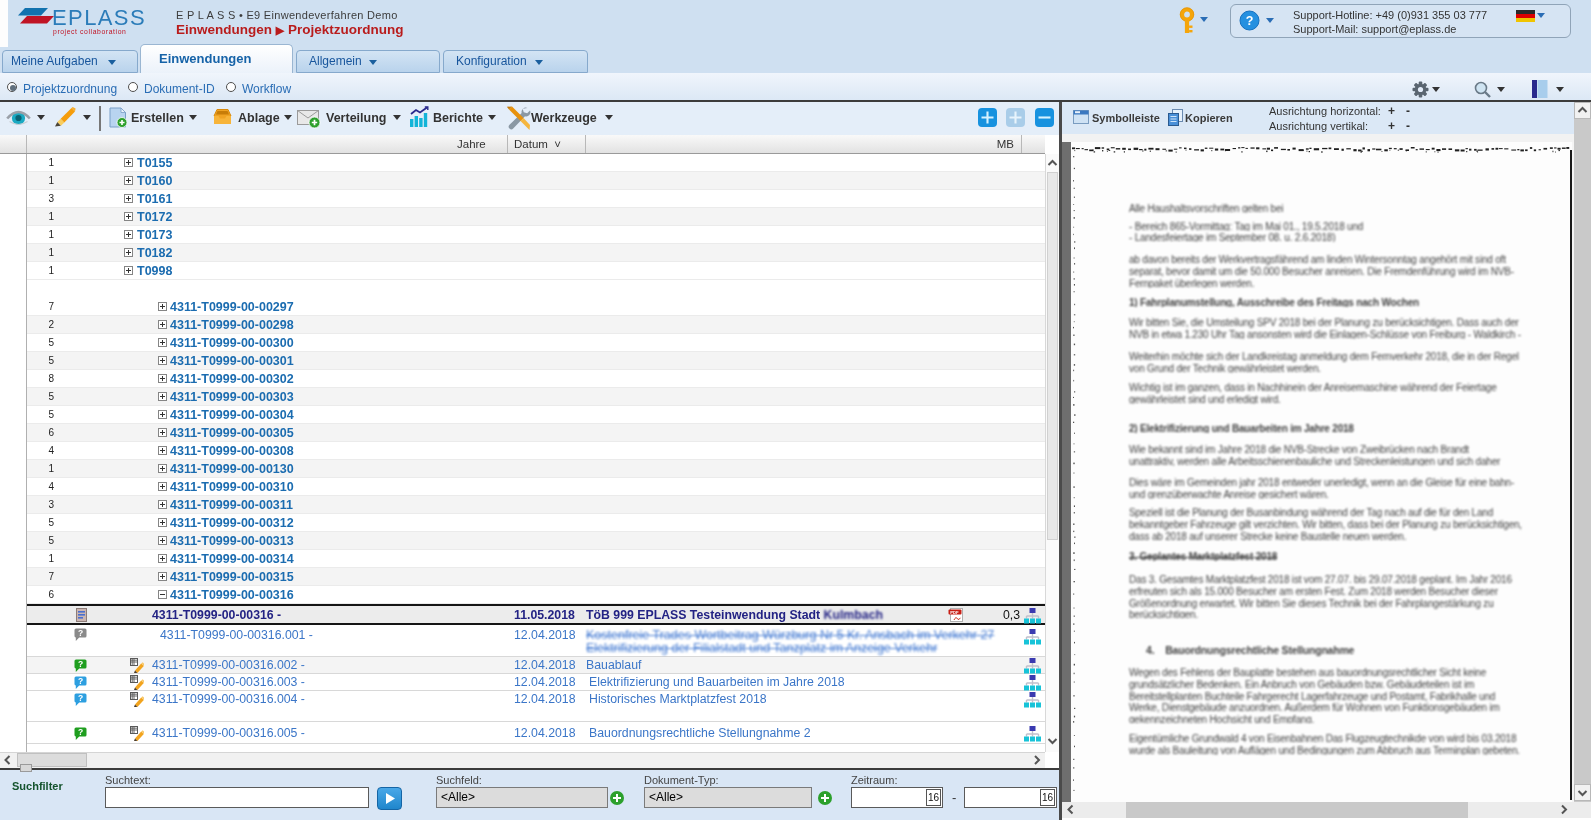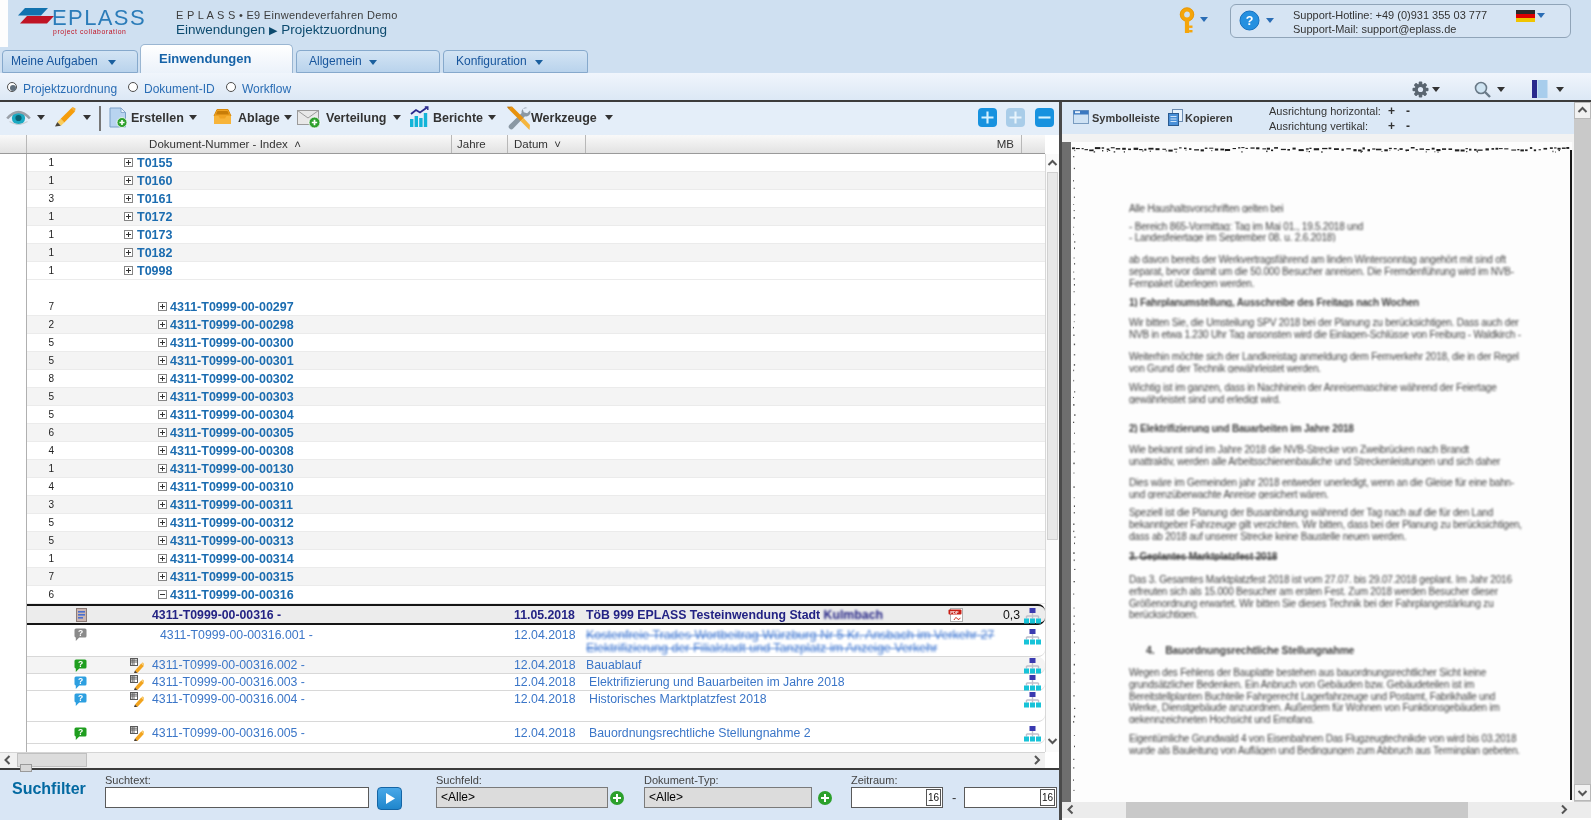--- a/index.html
+++ b/index.html
@@ -4,21 +4,21 @@
 <style>
 * { margin:0; padding:0; box-sizing:border-box; }
 html,body { width:1591px; height:820px; overflow:hidden; font-family:"Liberation Sans", sans-serif; background:#fff; }
 .abs { position:absolute; }
 #page { position:relative; width:1591px; height:820px; }
 
 
 #hdr { left:0; top:0; width:1591px; height:102px; background:#cfe0f1; }
 #hdrwhite { left:0; top:0; width:8px; height:47px; background:#fdfdfd; }
 #title1 { left:176px; top:9px; font-size:11px; color:#3c3c3c; letter-spacing:0.3px; }
-#title2 { left:176px; top:22px; font-size:13.5px; font-weight:normal; color:#0c4a6e; }
+#title2 { left:176px; top:22px; font-size:13.5px; font-weight:bold; color:#b91c1c; }
 
 .tab { top:50px; height:23px; background:linear-gradient(#d3e4f4,#b9d3ec); border:1px solid #86a9cc; border-radius:4px 4px 0 0; font-size:12px; color:#17559c; }
 .tab .lbl { position:absolute; top:3px; }
 #tabactive { left:140px; top:44px; width:153px; height:31px; background:linear-gradient(#ffffff,#eaf1fa); border:1px solid #9ab6d2; border-bottom:none; border-radius:5px 5px 0 0; }
 #tabactive span { position:absolute; left:18px; top:6px; font-size:13px; font-weight:bold; color:#1663a8; }
 
 .tri { position:absolute; width:0; height:0; border-left:4.5px solid transparent; border-right:4.5px solid transparent; border-top:5px solid #1a5f9e; }
 .trid { position:absolute; width:0; height:0; border-left:4.5px solid transparent; border-right:4.5px solid transparent; border-top:5px solid #333; }
 
 #radiorow { left:0; top:73px; width:1591px; height:27px; background:linear-gradient(#f0f5fc,#dce8f5); }
@@ -35,21 +35,21 @@
 #rows { left:0; top:154px; width:1045px; height:598px; background:#fff; overflow:hidden; }
 .row { position:absolute; left:0; width:1045px; height:18px; border-bottom:1px solid #ebebeb; }
 .row.g { background:#f4f4f4; }
 .num { position:absolute; left:24px; width:30px; top:0; text-align:right; font-size:10px; color:#222; line-height:17px; }
 .pbox { position:absolute; width:9px; height:9px; top:4px; border:1px solid #858585; background:#fff; }
 .pbox::before { content:""; position:absolute; left:1px; top:3.1px; width:5px; height:1.4px; background:#333; }
 .pbox.plus::after { content:""; position:absolute; left:2.8px; top:1.2px; width:1.4px; height:5px; background:#333; }
 .tlbl { position:absolute; top:0; line-height:18px; font-size:12.5px; font-weight:bold; color:#1b6cb0; }
 #gutter { left:0; top:154px; width:27px; height:598px; background:#fff; border-right:1px solid #b0b0b0; }
 
-.drow { position:absolute; left:0; width:1045px;border-radius:7px; }
+.drow { position:absolute; left:0; width:1045px; }
 .dtxt { position:absolute; font-size:12.3px; color:#3b76c8; }
 
 #lvsb { left:1045px; top:154px; width:14px; height:598px; background:#fafafa; border-left:1px solid #d8d8d8; }
 #lhsb { left:0; top:752px; width:1045px; height:16px; background:#f1f1f1; border-top:1px solid #d5d5d5; }
 
 #fbar { left:0; top:768px; width:1059px; height:52px; background:#d9e6f5; border-top:2px solid #3c3c3c; }
 .flbl { position:absolute; font-size:11px; color:#444; }
 .finput { position:absolute; height:21px; border:1px solid #5a5a5a; background:#fff; font-size:12px; }
 .finput.gray { background:#dcdcdc; border:1px solid #7a7a7a; }
 .gplus { position:absolute; width:14px; height:14px; border-radius:50%; background:#2ca02c; }
@@ -222,21 +222,20 @@
   <svg class="abs" style="left:1006px;top:108px" width="19" height="19">
       <path d="M3.5 9.5 h12 M9.5 3.5 v12" stroke="#e8f4fc" stroke-width="2.1"></path>
     </svg>
   <div class="abs" style="left:1035px;top:108px;width:19px;height:19px;background:#1792df;border-radius:4px"></div>
   <svg class="abs" style="left:1035px;top:108px" width="19" height="19">
       <path d="M3.5 9.5 h12" stroke="#d6f2ff" stroke-width="2.1"></path>
     </svg>
 
   <div class="abs" id="tblhdr">
     <div class="hcell" style="left:0;width:27px"></div>
-    <div class="hcell" style="left:27px;width:425px;text-align:center;padding-right:28px">Dokument-Nummer - Index &nbsp;˄</div>
     <div class="hcell" style="left:452px;width:56px;padding-left:5px">Jahre</div>
     <div class="hcell" style="left:508px;width:78px;padding-left:6px">Datum &nbsp;˅</div>
     <div class="hcell" style="left:948px;width:74px;text-align:right;padding-right:7px">MB</div>
     <div class="hcell" style="left:1022px;width:23px;border-right:none"></div>
   </div>
 
   <div class="abs" id="rows">
 <div class="row" style="top:0px">
         <span class="num">1</span>
         <span class="pbox plus" style="left:124px"></span>
@@ -510,21 +509,21 @@
   <div class="abs" id="lhsb"></div>
   <svg class="abs" style="left:0px;top:753px" width="16" height="15">
       <path class="chev" d="M9.5 3 L5.5 7 L9.5 11"></path>
     </svg>
   <div class="abs" style="left:17px;top:753px;width:70px;height:14px;background:#dcdcdc;border:1px solid #c0c0c0"></div>
   <svg class="abs" style="left:1029px;top:753px" width="16" height="15">
       <path class="chev" d="M6 3 L10 7 L6 11"></path>
     </svg>
 
   <div class="abs" id="fbar"></div>
-  <div class="abs" style="left:12px;top:780px;font-size:16px;font-weight:bold;color:#0369a1">Suchfilter</div>
+  <div class="abs" style="left:12px;top:780px;font-size:11px;font-weight:bold;color:#14532d">Suchfilter</div>
   <div class="abs flbl" style="left:105px;top:774px">Suchtext:</div>
   <div class="abs finput" style="left:105px;top:787px;width:264px"></div>
   <div class="abs" style="left:377px;top:787px;width:25px;height:23px;background:linear-gradient(#4aa8e8,#1f86cc);border:1px solid #1565a5;border-radius:4px"></div>
   <svg class="abs" style="left:377px;top:787px" width="25" height="23">
       <polygon points="9,6 18,11.5 9,17" fill="#fff"></polygon>
     </svg>
   <div class="abs" style="left:20px;top:764px;width:12px;height:8px;background:#d8d8d8;border:1px solid #9a9a9a"></div>
   <div class="abs flbl" style="left:436px;top:774px">Suchfeld:</div>
   <div class="abs finput gray" style="left:436px;top:787px;width:172px;padding:2px 4px">&lt;Alle&gt;</div>
   <div class="abs gplus" style="left:610px;top:791px"></div>

